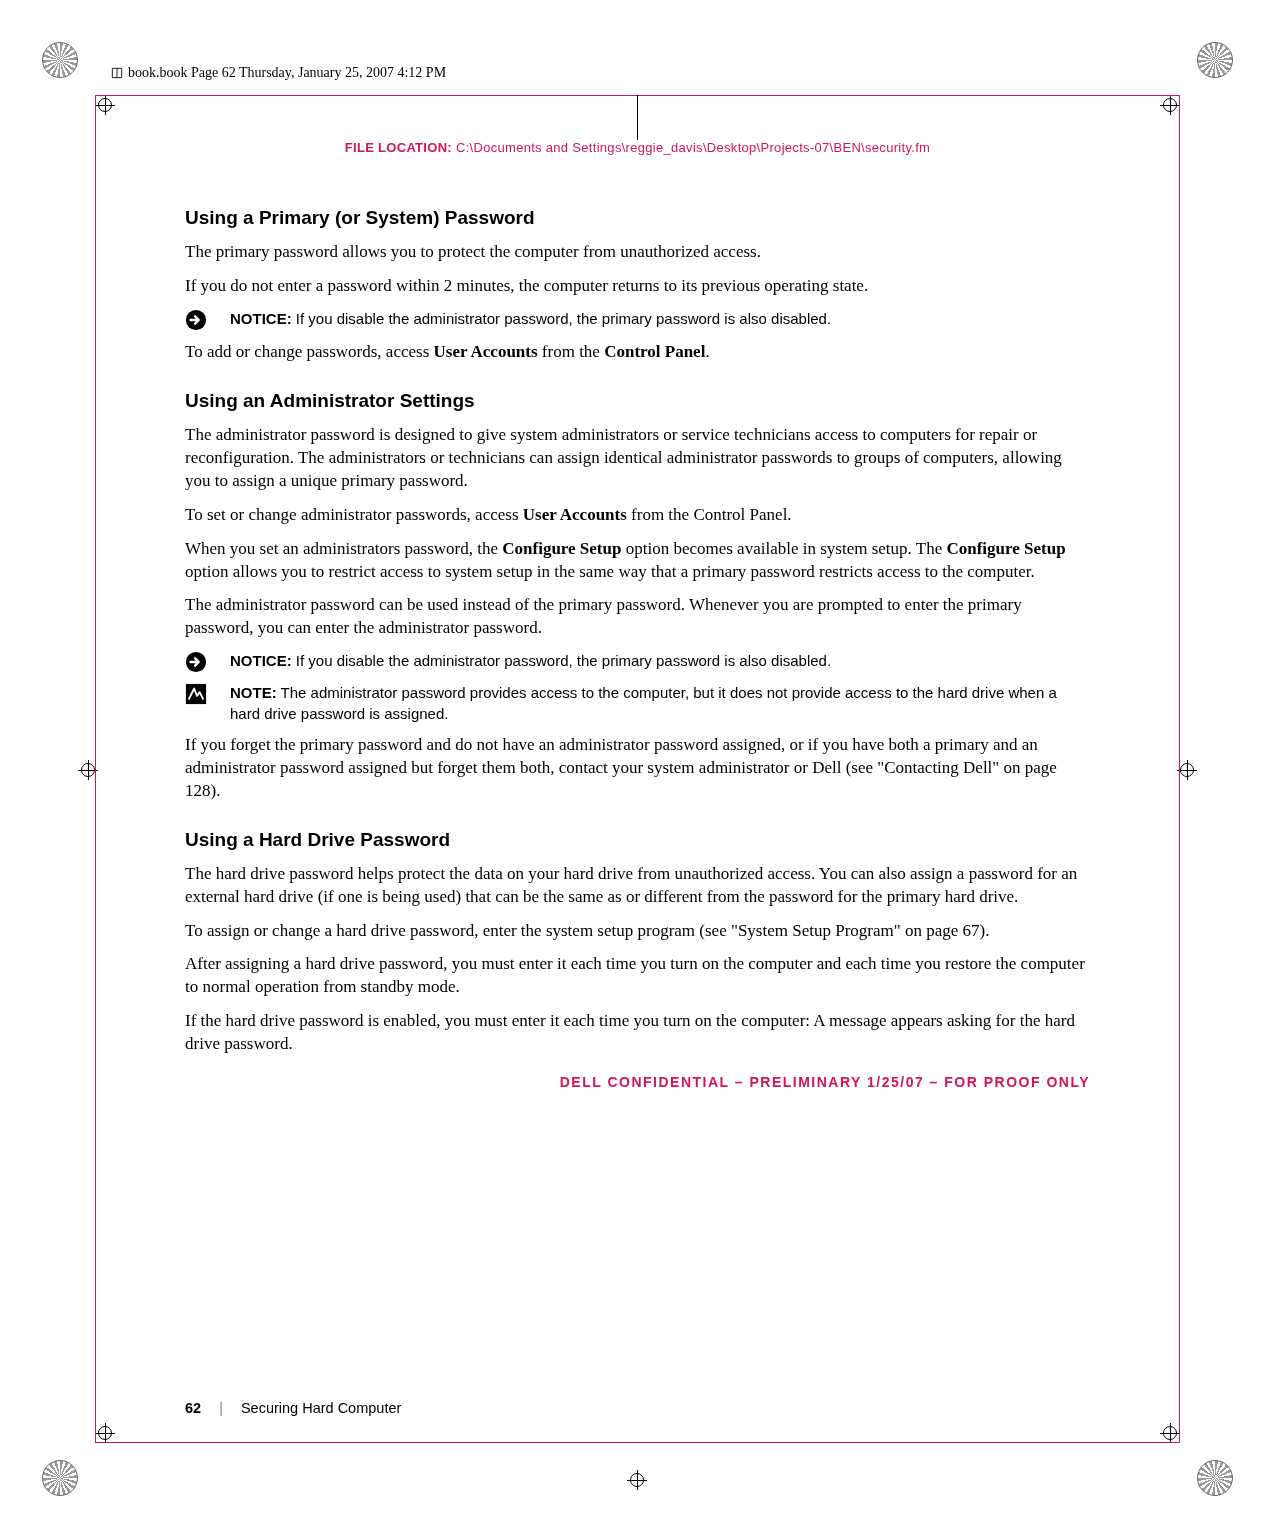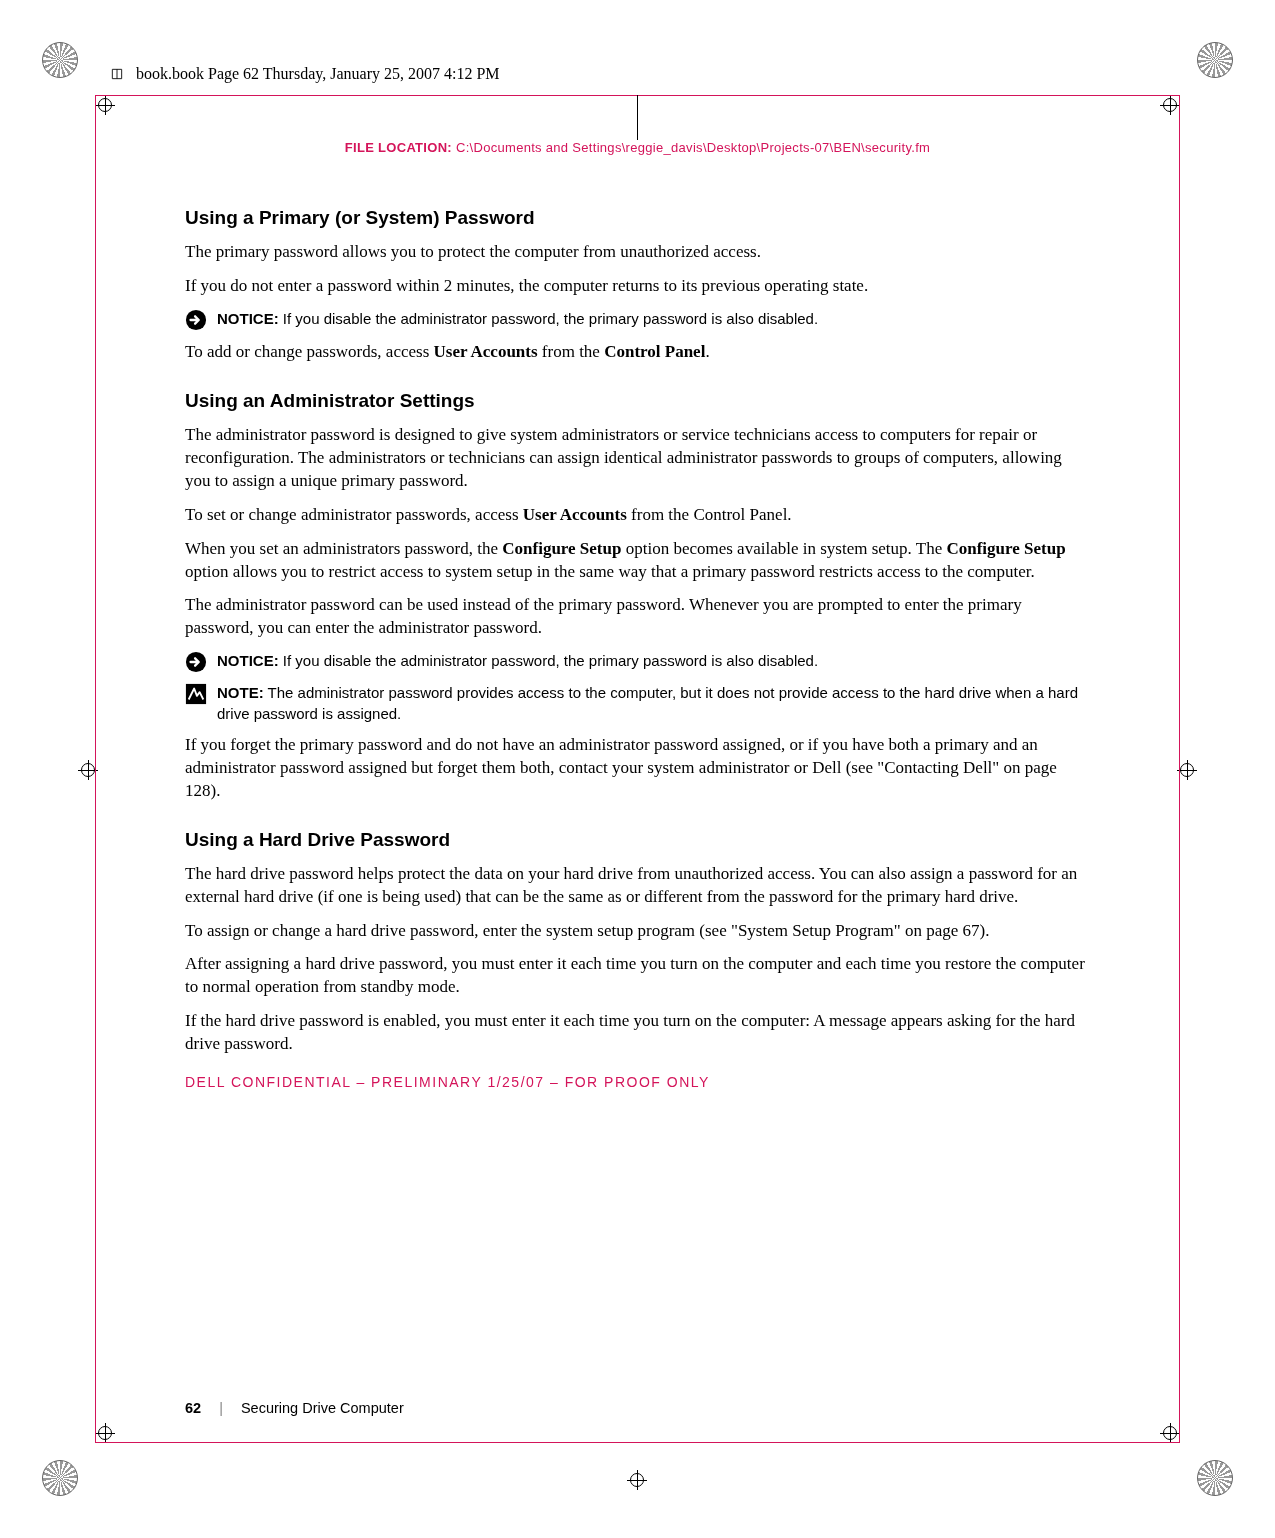--- a/index.html
+++ b/index.html
@@ -69,25 +69,25 @@
       left: 637px;
       width: 1px;
       height: 45px;
       background: #000;
     }
     .header-line {
       position: absolute;
       top: 65px;
       left: 110px;
       font-family: Georgia, serif;
-      font-size: 16px;
+      font-size: 14px;
       color: #000;
       display: flex;
       align-items: center;
-      gap: 12px;
+      gap: 4px;
     }
     .header-line svg {
       width: 14px;
       height: 14px;
     }
     .content {
       position: absolute;
       top: 140px;
       left: 185px;
       right: 185px;
@@ -116,21 +116,21 @@
     p {
       font-family: Georgia, serif;
       font-size: 17px;
       line-height: 1.35;
       color: #000;
       margin-bottom: 11px;
     }
     .notice-block {
       display: flex;
       align-items: flex-start;
-      gap: 10px;
+      gap: 23px;
       margin-bottom: 10px;
       margin-top: 6px;
     }
     .notice-icon {
       flex-shrink: 0;
       width: 22px;
       height: 22px;
       margin-top: 0px;
     }
     .notice-text {
@@ -141,24 +141,24 @@
     .notice-text strong {
       font-weight: bold;
     }
     .bold {
       font-weight: bold;
     }
     .section-gap {
       margin-top: 26px;
     }
     .confidential {
-      text-align: left;
+      text-align: right;
       font-family: Arial, sans-serif;
       font-size: 14px;
-      font-weight: normal;
+      font-weight: bold;
       letter-spacing: 1.5px;
       color: #d4145a;
       margin-top: 18px;
     }
     .footer {
       position: absolute;
       bottom: 122px;
       left: 185px;
       font-family: Arial, sans-serif;
       font-size: 14.5px;
@@ -271,14 +271,14 @@
   <p>To assign or change a hard drive password, enter the system setup program (see "System Setup Program" on page 67).</p>
   <p>After assigning a hard drive password, you must enter it each time you turn on the computer and each time you restore the computer to normal operation from standby mode.</p>
   <p>If the hard drive password is enabled, you must enter it each time you turn on the computer: A message appears asking for the hard drive password.</p>
 
   <div class="confidential">DELL CONFIDENTIAL – PRELIMINARY 1/25/07 – FOR PROOF ONLY</div>
 </div>
 
 <div class="footer">
   <span class="page-num">62</span>
   <span class="footer-sep">|</span>
-  <span>Securing Drive Computer</span>
+  <span>Securing Hard Computer</span>
 </div>
 
 </body></html>

